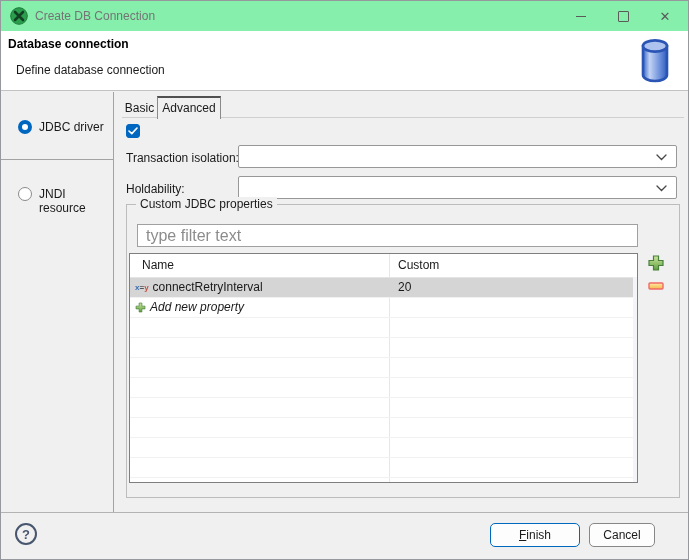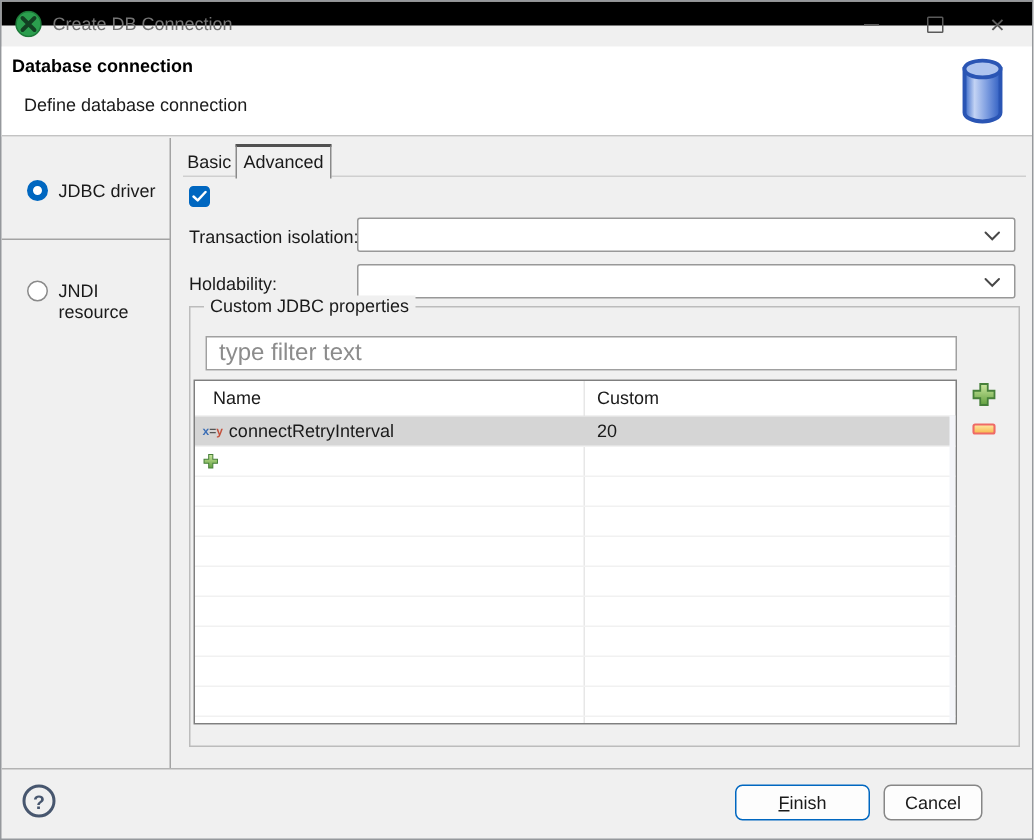--- a/index.html
+++ b/index.html
@@ -1,20 +1,20 @@
 <!DOCTYPE html>
 <html><head>
 <meta charset="utf-8">
 <style>
   html,body{margin:0;padding:0;background:#cfcfcf;font-family:"Liberation Sans",sans-serif;}
   .window{position:relative;width:689px;height:560px;background:#f0f0f0;border:1px solid #95989c;
           box-sizing:border-box;font-size:12px;color:#1a1a1a;overflow:hidden;}
 
   
-  .titlebar{position:absolute;left:0;top:0;right:0;height:16px;background:#000000;}
+  .titlebar{position:absolute;left:0;top:0;right:0;height:30px;background:#86efac;}
   .app-icon{position:absolute;left:9px;top:6px;width:18px;height:18px;}
   .tb-title{position:absolute;left:34px;top:0;line-height:30px;color:#747474;}
   .tb-controls{position:absolute;right:2px;top:0;height:30px;display:flex;}
   .tb-btn{width:42px;height:30px;display:flex;align-items:center;justify-content:center;}
   .ic-min{width:10px;height:1px;background:#5a5a5a;}
   .ic-max{width:9px;height:9px;border:1px solid #5a5a5a;border-radius:1px;}
   .ic-close{font-size:13px;color:#5a5a5a;line-height:1;}
 
   
   .header{position:absolute;left:0;top:30px;right:0;height:60px;background:#ffffff;border-bottom:1px solid #c3c3c3;box-sizing:border-box;}
@@ -191,20 +191,21 @@
         <span class="cell-name">
           <svg width="11" height="11" viewBox="0 0 16 16">
             <defs>
                 <linearGradient id="g1" x1="0" y1="0" x2="0" y2="1">
               <stop offset="0" stop-color="#cce79f"></stop>
                   <stop offset="1" stop-color="#62a03f"></stop>
                 </linearGradient>
               </defs>
             <path d="M6 1.5 h4 v4.5 h4.5 v4 h-4.5 v4.5 h-4 v-4.5 h-4.5 v-4 h4.5 z" fill="url(#g1)" stroke="#47803a" stroke-width="1"></path>
           </svg>
+          <span class="italic">Add new property</span>
         </span>
       </div>
 
       <div>
           <div class="trow"></div>
           <div class="trow"></div>
           <div class="trow"></div>
           <div class="trow"></div>
           <div class="trow"></div>
           <div class="trow"></div>

